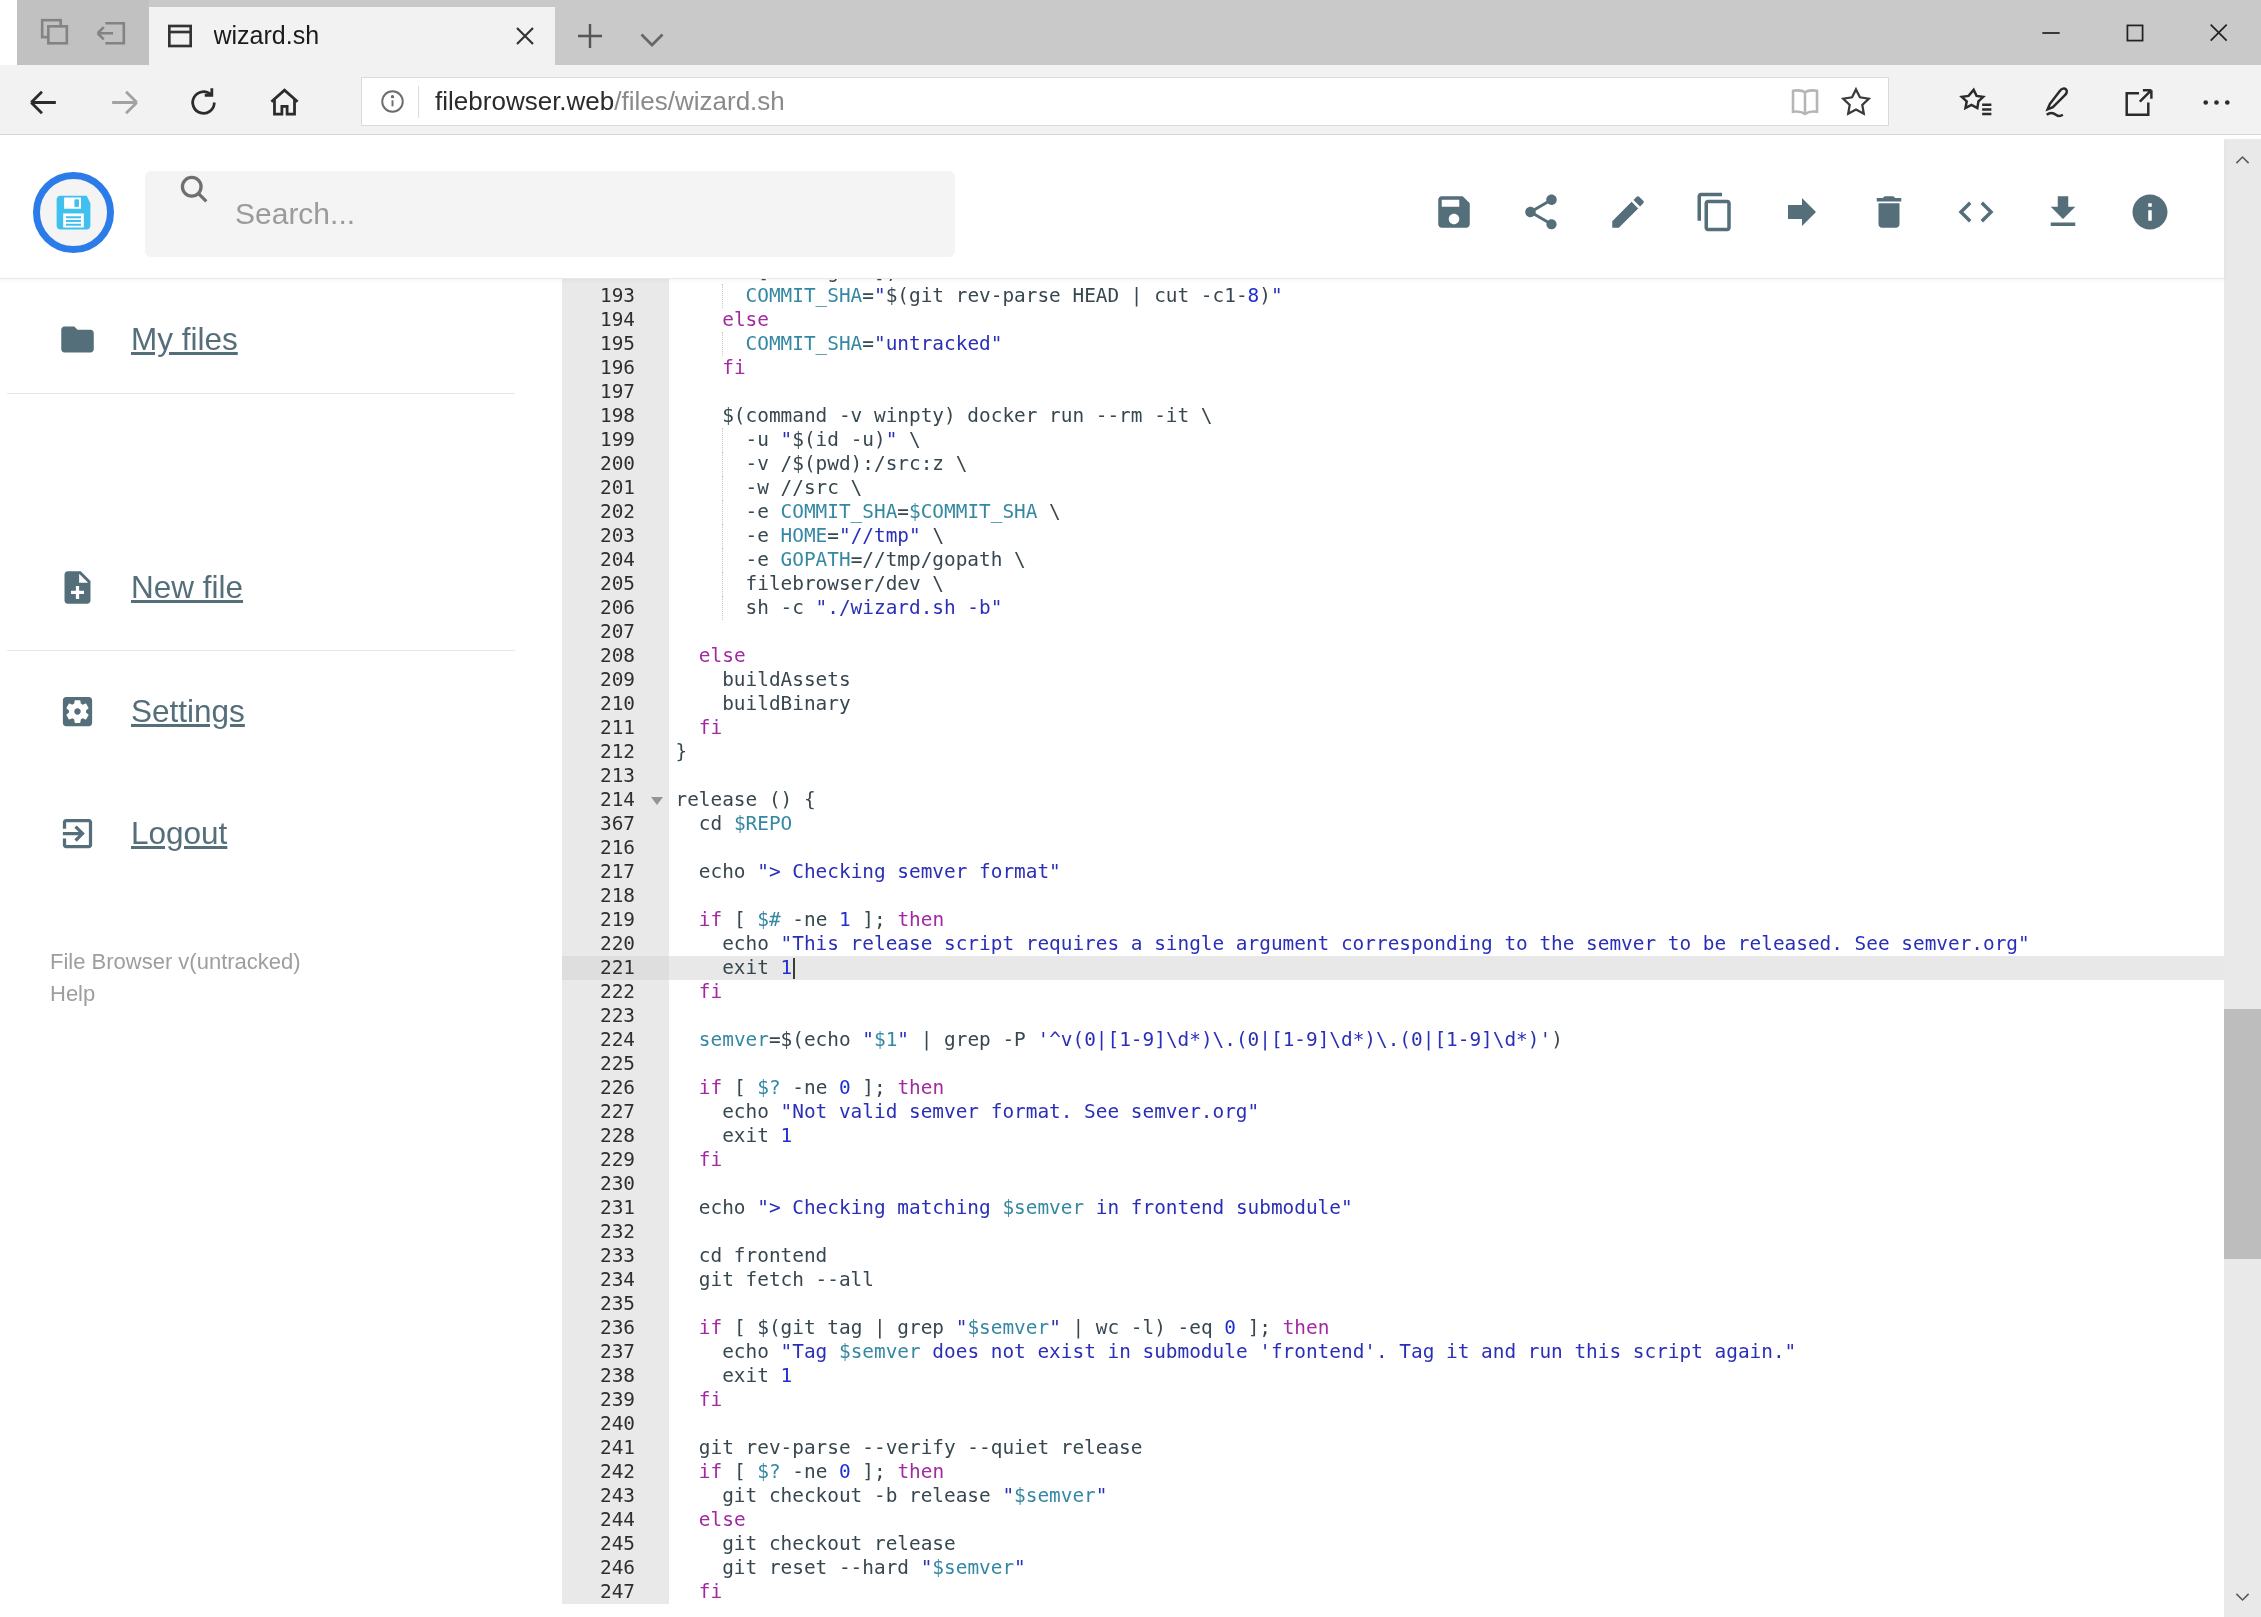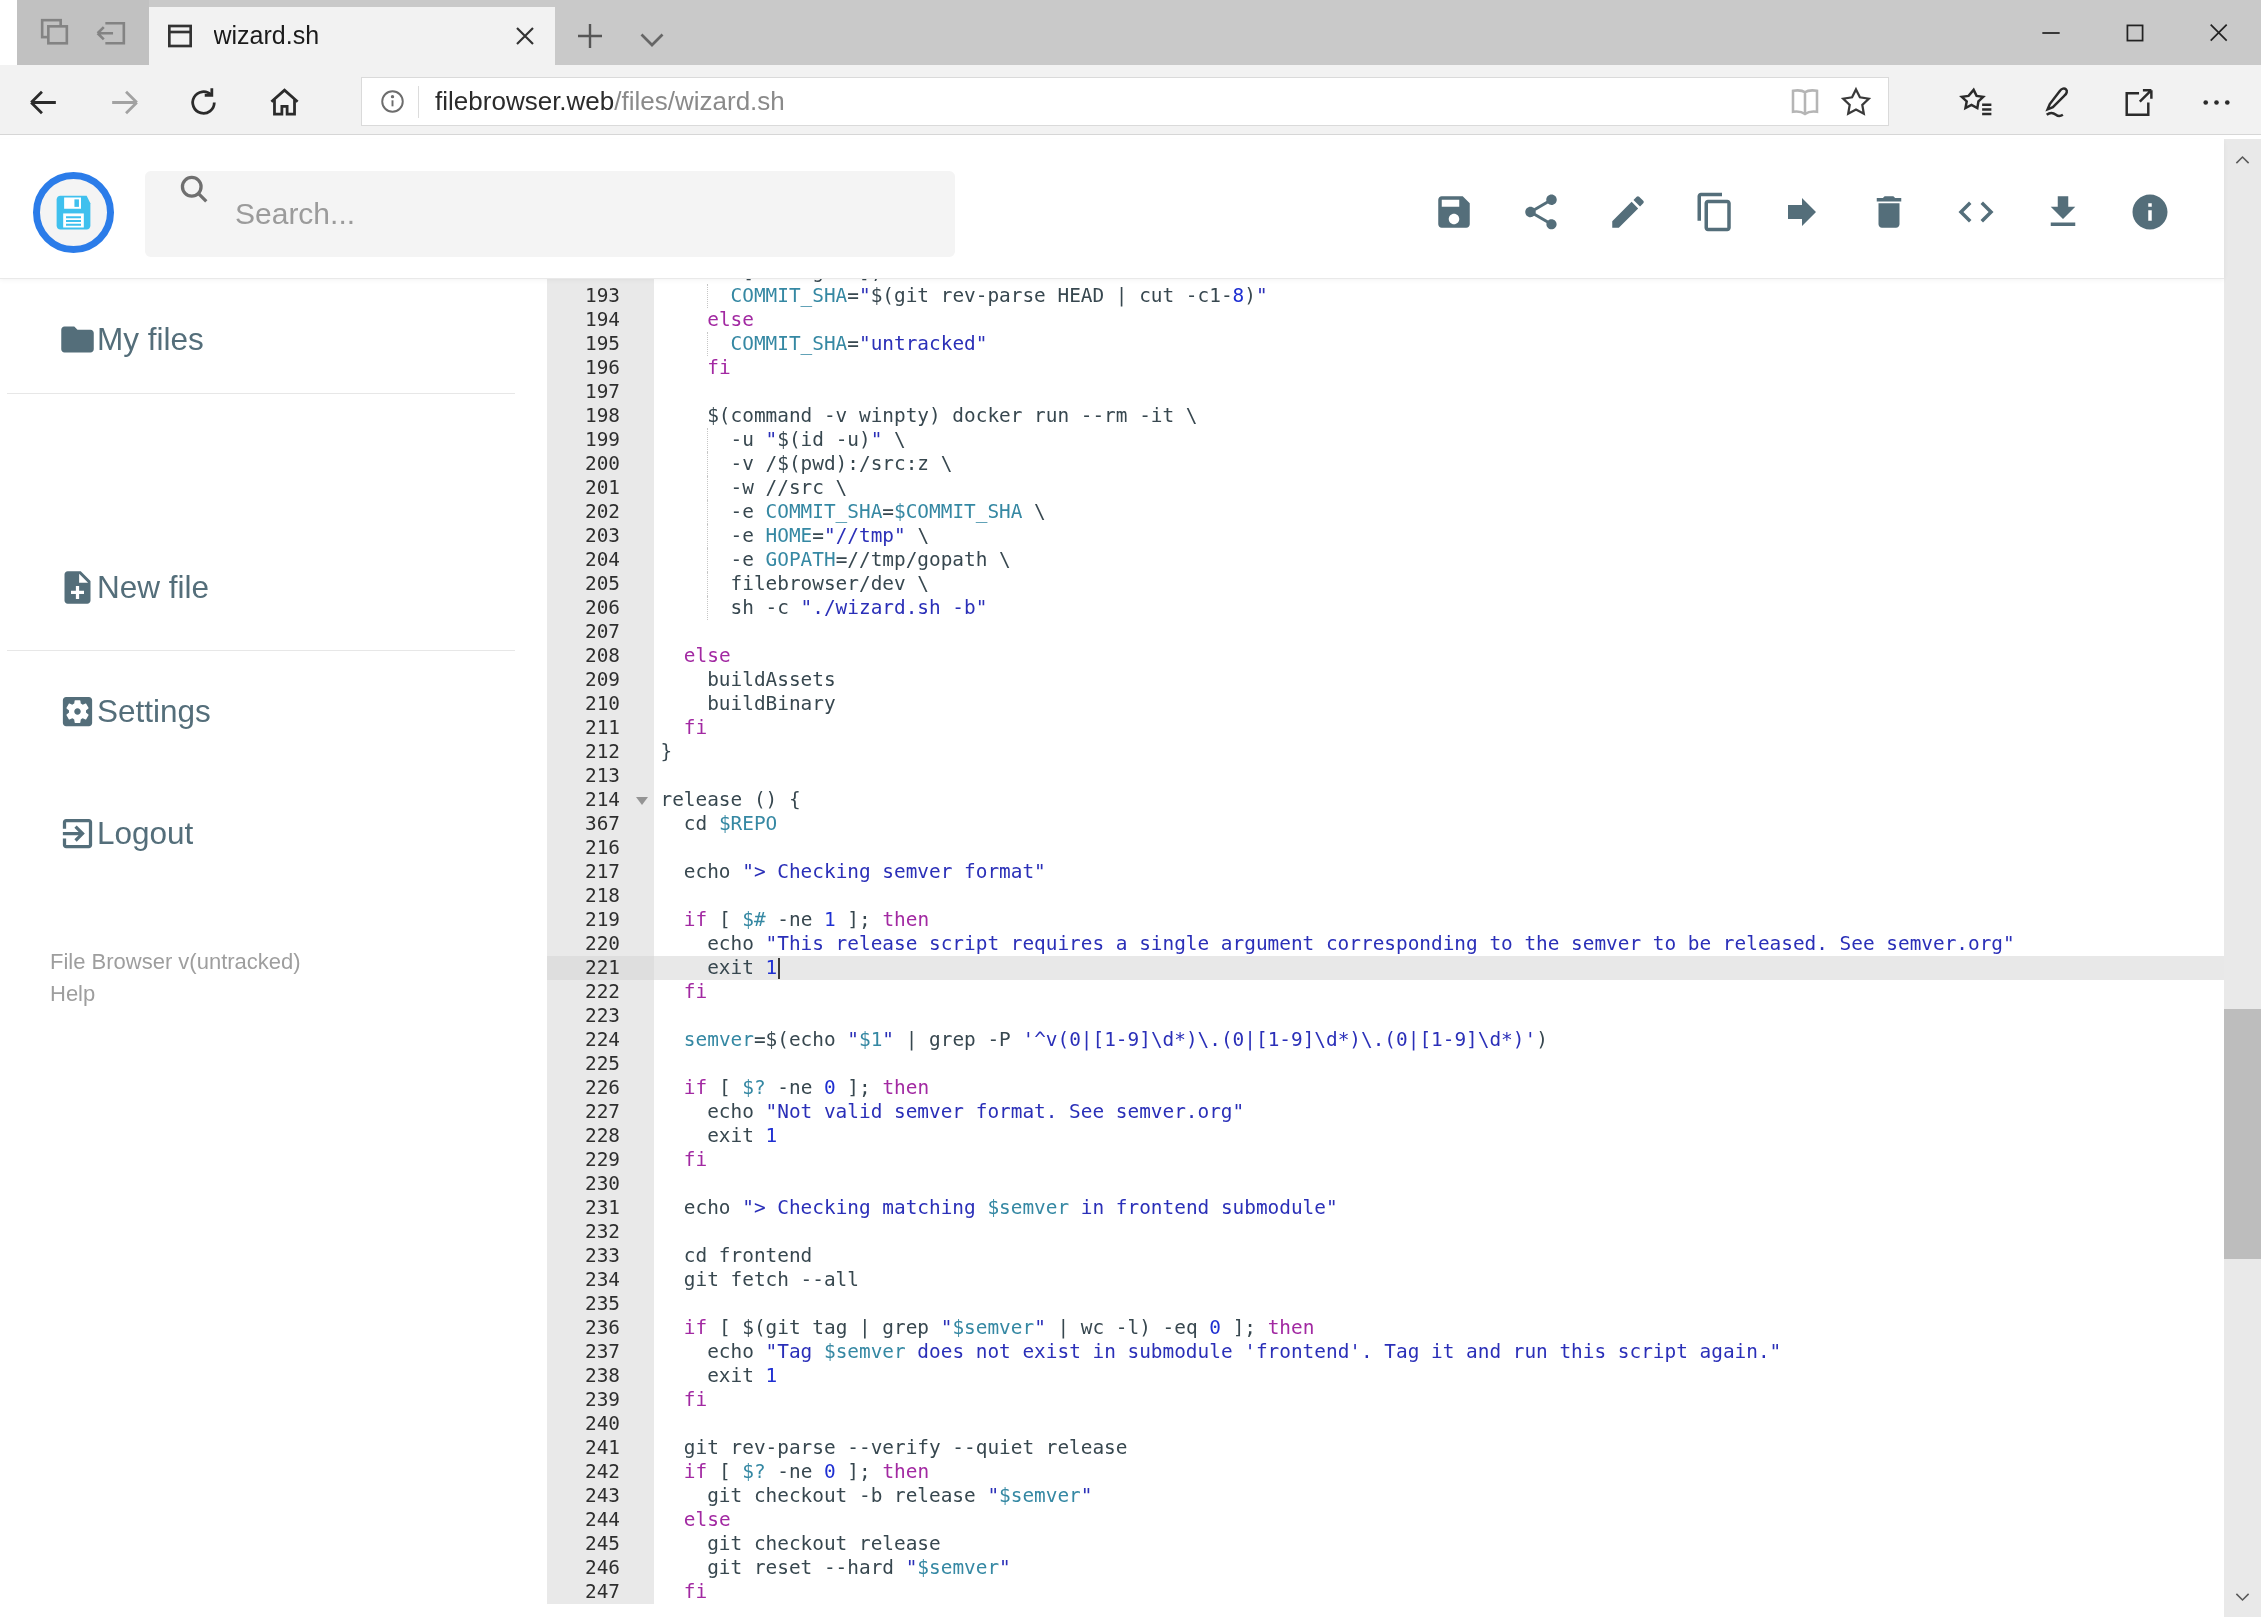--- a/index.html
+++ b/index.html
@@ -48,30 +48,30 @@
   .search-input::placeholder{color:#9b9b9b;}
   .ed-toolbar{position:absolute;top:52px;right:53px;display:flex;gap:45px;}
   .tool-icon{width:42px;height:42px;cursor:pointer;}
   .tool-icon svg{width:42px;height:42px;fill:var(--slate);}
 
   
   .sidebar{position:absolute;top:279px;left:0;width:521px;bottom:0;background:#fff;}
   .sb-item{position:absolute;left:0;width:521px;height:73px;display:flex;align-items:center;cursor:pointer;}
   .sb-icon{width:39px;height:39px;margin-left:58px;flex:none;}
   .sb-icon svg{width:39px;height:39px;fill:var(--slate);}
-  .sb-label{font-size:31.5px;color:var(--slate);}
+  .sb-label{margin-left:34px;font-size:31.5px;color:var(--slate);text-decoration:underline;}
   .sb-divider{position:absolute;left:6.5px;right:6.5px;height:0.8px;background:#e7e7e7;}
   .sb-footer{position:absolute;left:50px;font-size:22px;color:#9e9e9e;line-height:32px;}
   .sb-help{cursor:pointer;}
 
   
   .editor{position:absolute;top:279px;left:521px;width:1703px;bottom:0;background:#fff;overflow:hidden;}
   .code-lines{position:absolute;top:-18.6px;left:0;right:0;}
   .row{display:flex;height:24px;}
-  .gut{flex:none;width:107px;margin-left:26px;background:var(--gutter-bg);
+  .gut{flex:none;width:107px;margin-left:41px;background:var(--gutter-bg);
        font-family:"DejaVu Sans Mono",monospace;font-size:19.4px;line-height:24px;
        color:#2e2e2e;text-align:right;padding-right:34px;box-sizing:border-box;position:relative;}
   .row.active .gut{background:#dedede;}
   .fold-arrow{position:absolute;right:6.5px;top:9px;width:0;height:0;cursor:pointer;
               border-left:6.5px solid transparent;border-right:6.5px solid transparent;border-top:8px solid #949494;}
   .code{flex:1;position:relative;font-family:"DejaVu Sans Mono",monospace;font-size:19.4px;
         line-height:24px;white-space:pre;padding-left:6.5px;color:var(--c-p);cursor:text;}
   .row.active .code{background:var(--active-bg);}
   .guide{position:absolute;top:0;bottom:0;left:calc(6.5px + 4ch);border-left:1.6px dotted #c6c6c6;}
   .t-k{color:var(--c-k);} .t-v{color:var(--c-v);} .t-s{color:var(--c-s);} .t-n{color:var(--c-n);}

